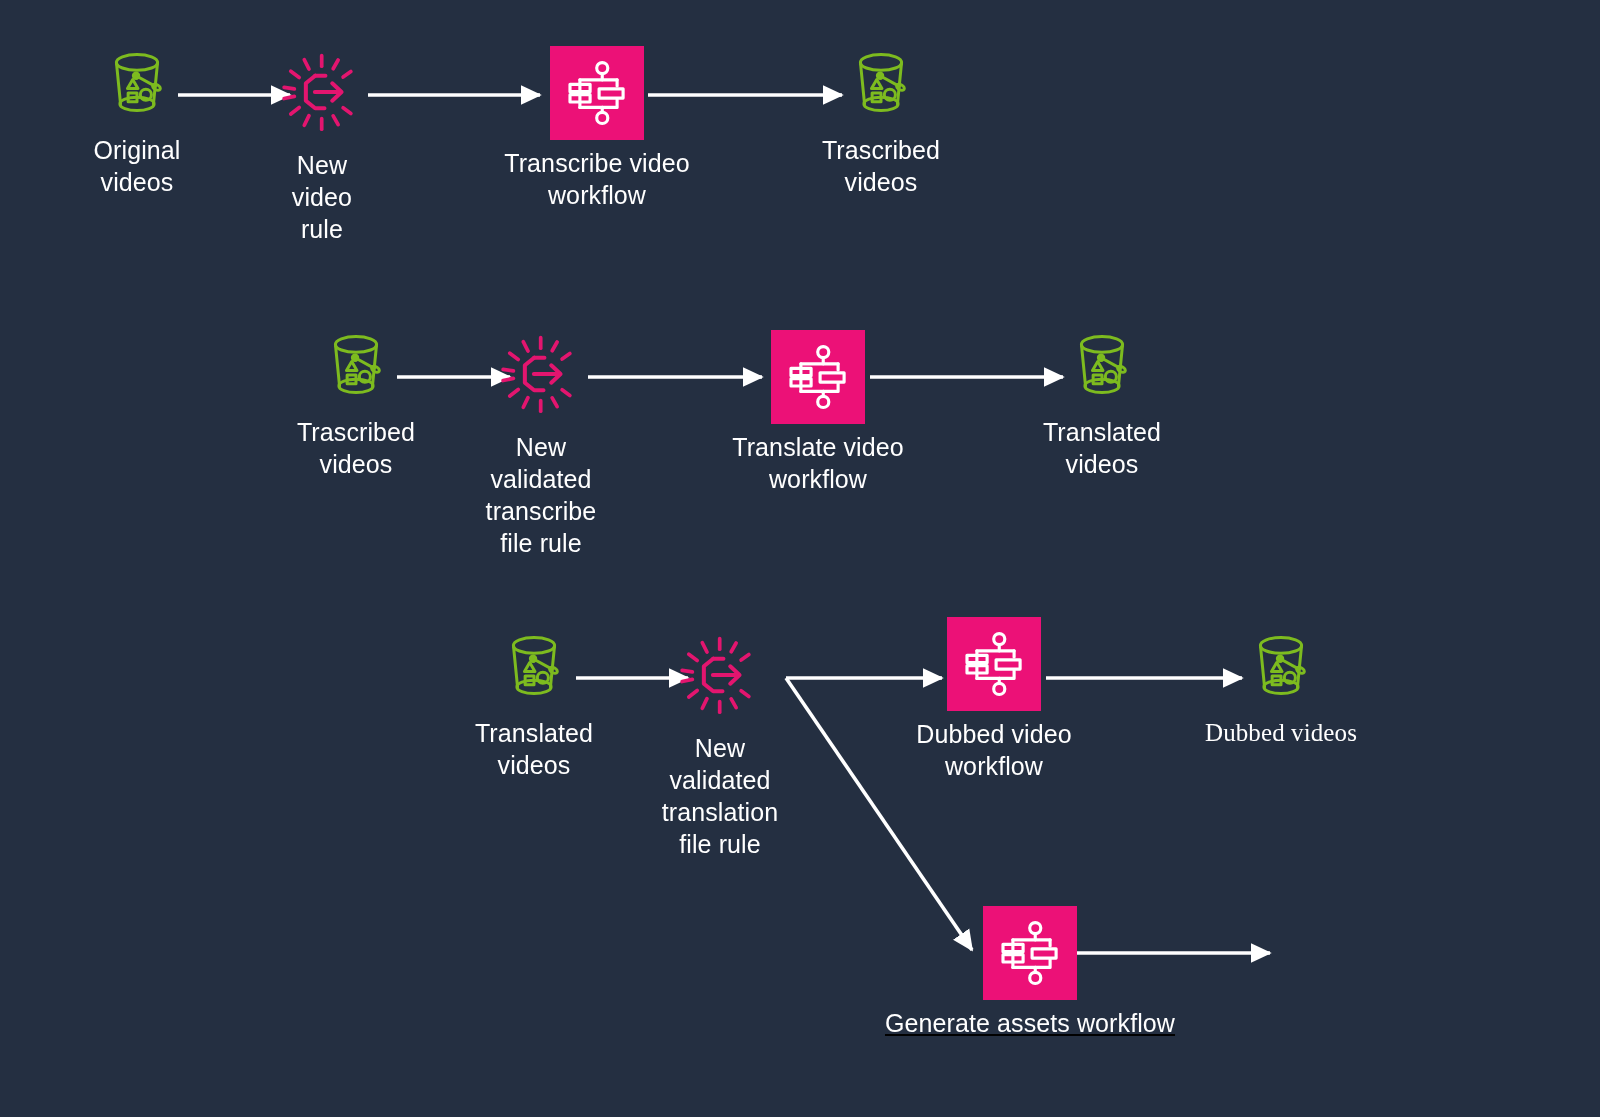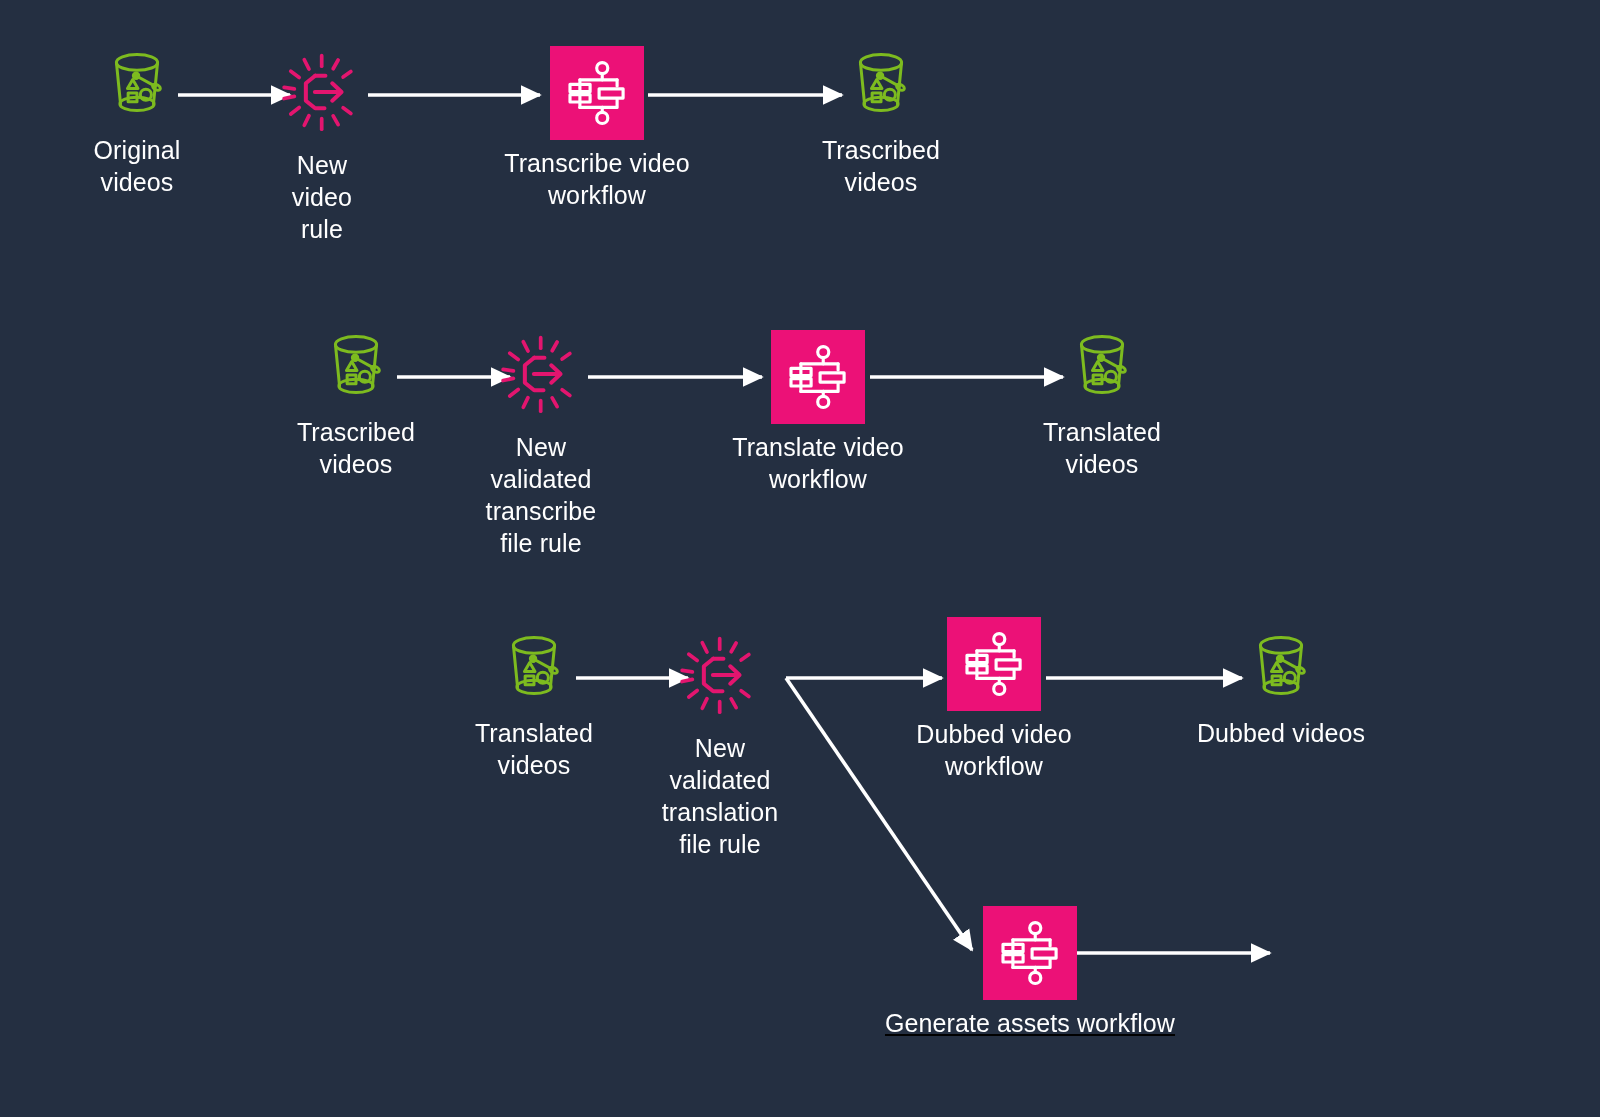--- a/index.html
+++ b/index.html
@@ -307,21 +307,21 @@
         <rect x="4.0" y="16.2" width="13.4" height="4.9"></rect>
         <rect x="4.0" y="23.1" width="13.4" height="4.9"></rect>
         <rect x="23.4" y="19.2" width="16.0" height="6.2"></rect>
         <circle cx="25.5" cy="38.6" r="3.7"></circle>
       </svg>
     </div>
     <div class="caption tight">Dubbed video
 workflow</div>
   </div>
 
-  <div class="node" style="left:1188px; top:628px; width:186px;">
+  <div class="node" style="left:1188px; top:628px; width:186px;font-family:Liberation Serif, serif;">
     <div class="glyph">
       <svg width="76" height="76" viewBox="0 0 48 48" fill="none" stroke="#7dbb1f" stroke-width="1.9" stroke-linecap="round" stroke-linejoin="round">
         <ellipse cx="24" cy="11" rx="13" ry="5"></ellipse>
         <path d="M11 11 L13.6 37.2"></path>
         <path d="M37 11 L34.4 37.2"></path>
         <ellipse cx="24" cy="37.2" rx="10.8" ry="4.2"></ellipse>
         <path d="M18 27.5 L21.3 21.8 L24.6 27.5 z"></path>
         <rect x="18.4" y="30.3" width="5.6" height="5.6"></rect>
         <circle cx="29.6" cy="31.4" r="3.5"></circle>
         <path d="M23.4 19.4 L35.6 26.1"></path>

